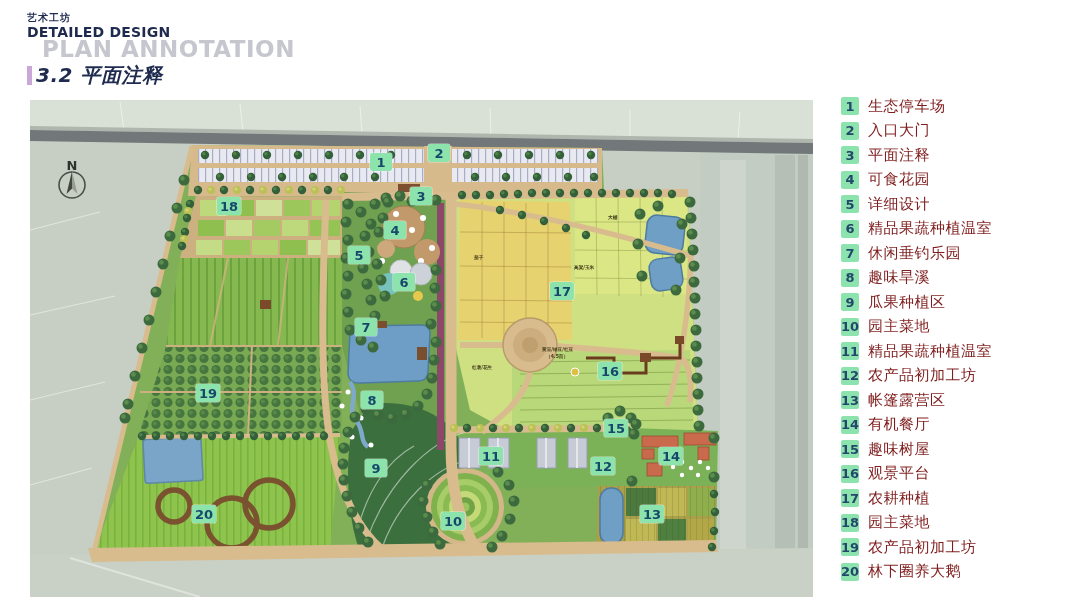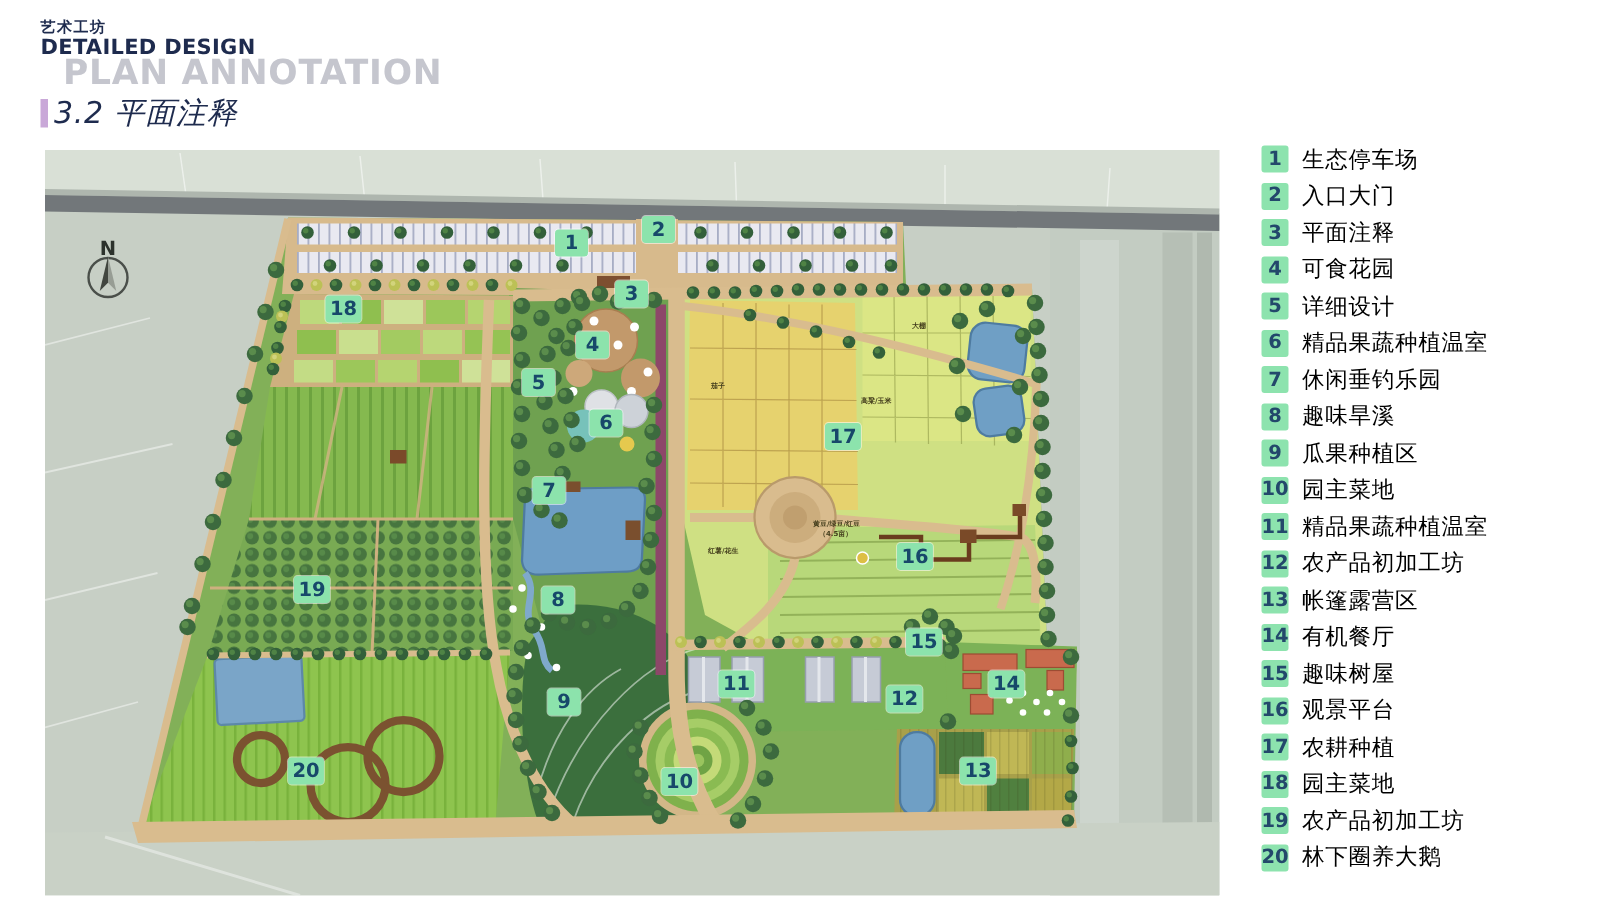--- a/index.html
+++ b/index.html
@@ -7,21 +7,21 @@
     width:1080px;height:614px;position:relative;overflow:hidden;
     background:#ffffff;
     font-family:"DejaVu Sans","Liberation Sans",sans-serif;
   }
   
   .h-cn{position:absolute;left:27px;top:11px;font-size:10px;font-weight:bold;color:#1e2b4e;letter-spacing:1px;}
   .h-en{position:absolute;left:27px;top:24px;font-size:14px;font-weight:bold;color:#1e2b4e;letter-spacing:0.2px;text-align:right;}
   .h-big{position:absolute;left:26px;top:36px;font-size:23px;font-weight:bold;color:#c5c6ce;letter-spacing:0.5px;margin-left:16px;}
   .h-sec{position:absolute;left:27px;top:62px;display:flex;align-items:center;}
   .h-bar{width:5px;height:19px;background:#c9a8d8;margin-right:4px;}
-  .h-sec-text{font-size:20px;font-weight:normal;font-style:italic;color:#1e2b4e;letter-spacing:0.5px;}
+  .h-sec-text{font-size:20px;font-weight:bold;font-style:italic;color:#1e2b4e;letter-spacing:0.5px;}
   
   .plan{position:absolute;left:30px;top:100px;width:783px;height:497px;}
   .plan svg{position:absolute;left:0;top:0;}
   .marker-layer,.label-layer{position:absolute;left:0;top:0;width:100%;height:100%;}
   .marker{
     position:absolute;transform:translate(-50%,-50%);
     background:#8ce3ac;color:#17486a;
     font-size:13px;font-weight:bold;line-height:1;
     height:18px;min-width:16px;padding:0 3px;
     display:flex;align-items:center;justify-content:center;
@@ -32,21 +32,21 @@
     transform:scale(0.58);transform-origin:0 0;white-space:nowrap;
   }
   
   .legend{position:absolute;left:841px;top:97px;}
   .lrow{display:flex;align-items:center;height:18px;margin-bottom:6.5px;}
   .lbadge{
     width:18px;height:18px;flex:0 0 18px;background:#8de3ae;color:#23486b;
     font-size:13px;font-weight:bold;display:flex;align-items:center;justify-content:center;
     border-radius:2px;
   }
-  .llabel{margin-left:9px;font-size:15px;color:#000000;letter-spacing:0.5px;white-space:nowrap;}
+  .llabel{margin-left:9px;font-size:15px;color:#7f1d1d;letter-spacing:0.5px;white-space:nowrap;}
 </style>
 </head>
 <body>
 
 <div class="h-cn">艺术工坊</div>
 <div class="h-en">DETAILED DESIGN</div>
 <div class="h-big">PLAN ANNOTATION</div>
 <div class="h-sec">
   <span class="h-bar"></span>
   <span class="h-sec-text">3.2 平面注释</span>

